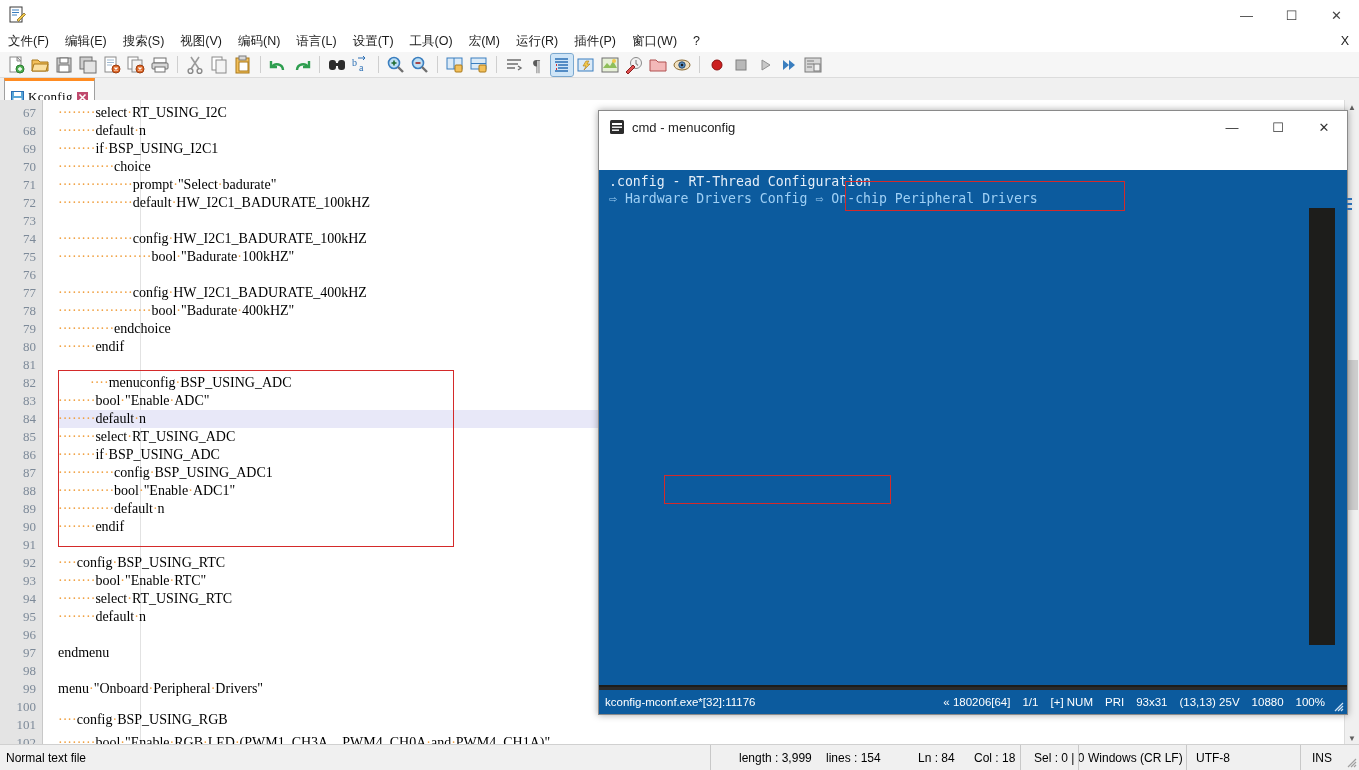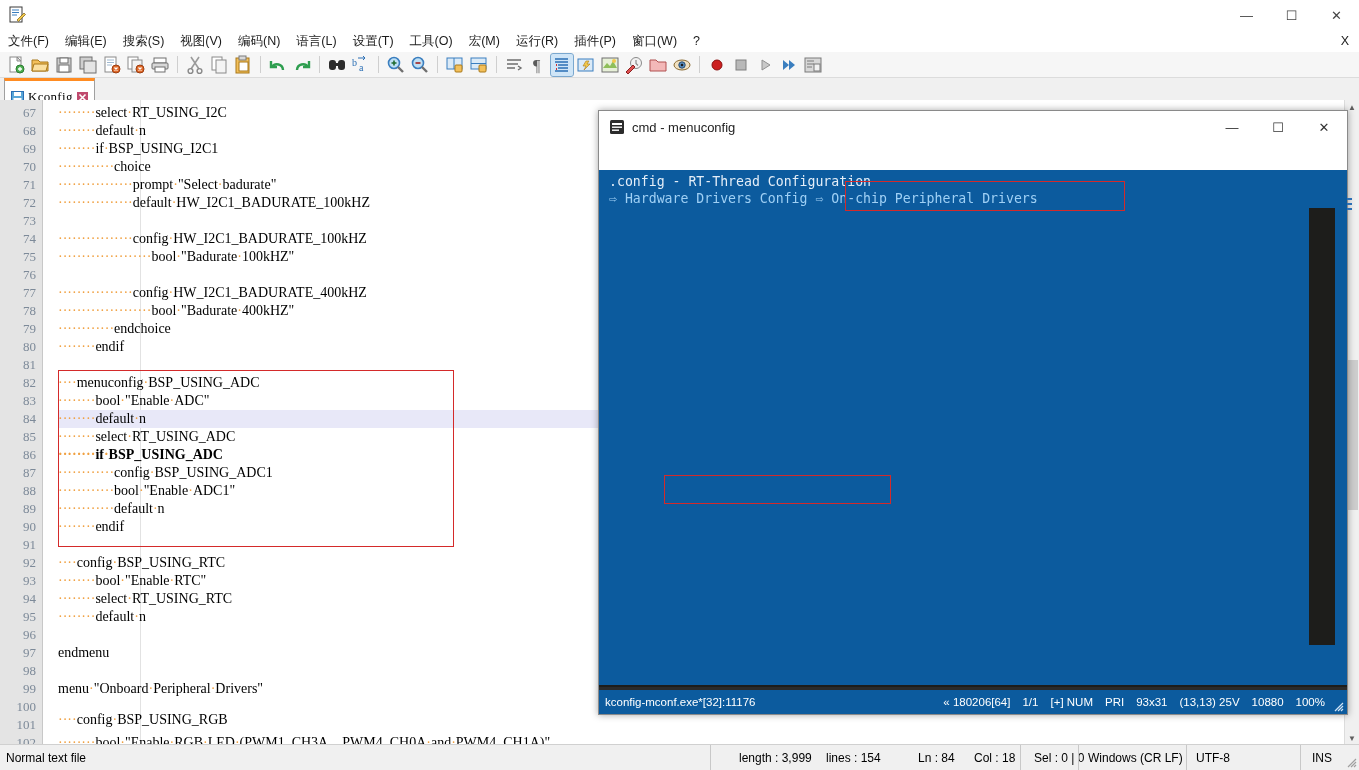--- a/index.html
+++ b/index.html
@@ -465,26 +465,26 @@
         <div class="cline" style="top: 94px;"><span class="tabdot">·</span><span class="tabdot">·</span><span class="tabdot">·</span><span class="tabdot">·</span><span class="tabdot">·</span><span class="tabdot">·</span><span class="tabdot">·</span><span class="tabdot">·</span><span class="tabdot">·</span><span class="tabdot">·</span><span class="tabdot">·</span><span class="tabdot">·</span><span class="tabdot">·</span><span class="tabdot">·</span><span class="tabdot">·</span><span class="tabdot">·</span>default<span class="tabdot">·</span>HW_I2C1_BADURATE_100kHZ</div>
         <div class="cline" style="top: 112px;"></div>
         <div class="cline" style="top: 130px;"><span class="tabdot">·</span><span class="tabdot">·</span><span class="tabdot">·</span><span class="tabdot">·</span><span class="tabdot">·</span><span class="tabdot">·</span><span class="tabdot">·</span><span class="tabdot">·</span><span class="tabdot">·</span><span class="tabdot">·</span><span class="tabdot">·</span><span class="tabdot">·</span><span class="tabdot">·</span><span class="tabdot">·</span><span class="tabdot">·</span><span class="tabdot">·</span>config<span class="tabdot">·</span>HW_I2C1_BADURATE_100kHZ</div>
         <div class="cline" style="top: 148px;"><span class="tabdot">·</span><span class="tabdot">·</span><span class="tabdot">·</span><span class="tabdot">·</span><span class="tabdot">·</span><span class="tabdot">·</span><span class="tabdot">·</span><span class="tabdot">·</span><span class="tabdot">·</span><span class="tabdot">·</span><span class="tabdot">·</span><span class="tabdot">·</span><span class="tabdot">·</span><span class="tabdot">·</span><span class="tabdot">·</span><span class="tabdot">·</span><span class="tabdot">·</span><span class="tabdot">·</span><span class="tabdot">·</span><span class="tabdot">·</span>bool<span class="tabdot">·</span>"Badurate<span class="tabdot">·</span>100kHZ"</div>
         <div class="cline" style="top: 166px;"></div>
         <div class="cline" style="top: 184px;"><span class="tabdot">·</span><span class="tabdot">·</span><span class="tabdot">·</span><span class="tabdot">·</span><span class="tabdot">·</span><span class="tabdot">·</span><span class="tabdot">·</span><span class="tabdot">·</span><span class="tabdot">·</span><span class="tabdot">·</span><span class="tabdot">·</span><span class="tabdot">·</span><span class="tabdot">·</span><span class="tabdot">·</span><span class="tabdot">·</span><span class="tabdot">·</span>config<span class="tabdot">·</span>HW_I2C1_BADURATE_400kHZ</div>
         <div class="cline" style="top: 202px;"><span class="tabdot">·</span><span class="tabdot">·</span><span class="tabdot">·</span><span class="tabdot">·</span><span class="tabdot">·</span><span class="tabdot">·</span><span class="tabdot">·</span><span class="tabdot">·</span><span class="tabdot">·</span><span class="tabdot">·</span><span class="tabdot">·</span><span class="tabdot">·</span><span class="tabdot">·</span><span class="tabdot">·</span><span class="tabdot">·</span><span class="tabdot">·</span><span class="tabdot">·</span><span class="tabdot">·</span><span class="tabdot">·</span><span class="tabdot">·</span>bool<span class="tabdot">·</span>"Badurate<span class="tabdot">·</span>400kHZ"</div>
         <div class="cline" style="top: 220px;"><span class="tabdot">·</span><span class="tabdot">·</span><span class="tabdot">·</span><span class="tabdot">·</span><span class="tabdot">·</span><span class="tabdot">·</span><span class="tabdot">·</span><span class="tabdot">·</span><span class="tabdot">·</span><span class="tabdot">·</span><span class="tabdot">·</span><span class="tabdot">·</span>endchoice</div>
         <div class="cline" style="top: 238px;"><span class="tabdot">·</span><span class="tabdot">·</span><span class="tabdot">·</span><span class="tabdot">·</span><span class="tabdot">·</span><span class="tabdot">·</span><span class="tabdot">·</span><span class="tabdot">·</span>endif</div>
         <div class="cline" style="top: 256px;"></div>
-        <div class="cline" style="top: 274px;"><span class="tabdot">·</span><span class="tabdot">·</span><span class="tabdot">·</span><span class="tabdot">·</span>menuconfig<span class="tabdot">·</span>BSP_USING_ADC</div>
+        <div class="cline" style="top: 274px; padding-left: 32px;"><span class="tabdot">·</span><span class="tabdot">·</span><span class="tabdot">·</span><span class="tabdot">·</span>menuconfig<span class="tabdot">·</span>BSP_USING_ADC</div>
         <div class="cline" style="top: 292px;"><span class="tabdot">·</span><span class="tabdot">·</span><span class="tabdot">·</span><span class="tabdot">·</span><span class="tabdot">·</span><span class="tabdot">·</span><span class="tabdot">·</span><span class="tabdot">·</span>bool<span class="tabdot">·</span>"Enable<span class="tabdot">·</span>ADC"</div>
         <div class="cur-line-bg" style="top: 310px;"></div>
         <div class="cline" style="top: 310px;"><span class="tabdot">·</span><span class="tabdot">·</span><span class="tabdot">·</span><span class="tabdot">·</span><span class="tabdot">·</span><span class="tabdot">·</span><span class="tabdot">·</span><span class="tabdot">·</span>default<span class="tabdot">·</span>n</div>
         <div class="cline" style="top: 328px;"><span class="tabdot">·</span><span class="tabdot">·</span><span class="tabdot">·</span><span class="tabdot">·</span><span class="tabdot">·</span><span class="tabdot">·</span><span class="tabdot">·</span><span class="tabdot">·</span>select<span class="tabdot">·</span>RT_USING_ADC</div>
-        <div class="cline" style="top: 346px; font-weight: bold;"><span class="tabdot">·</span><span class="tabdot">·</span><span class="tabdot">·</span><span class="tabdot">·</span><span class="tabdot">·</span><span class="tabdot">·</span><span class="tabdot">·</span><span class="tabdot">·</span>if<span class="tabdot">·</span>BSP_USING_ADC</div>
+        <div class="cline" style="top: 346px;"><span class="tabdot">·</span><span class="tabdot">·</span><span class="tabdot">·</span><span class="tabdot">·</span><span class="tabdot">·</span><span class="tabdot">·</span><span class="tabdot">·</span><span class="tabdot">·</span>if<span class="tabdot">·</span>BSP_USING_ADC</div>
         <div class="cline" style="top: 364px;"><span class="tabdot">·</span><span class="tabdot">·</span><span class="tabdot">·</span><span class="tabdot">·</span><span class="tabdot">·</span><span class="tabdot">·</span><span class="tabdot">·</span><span class="tabdot">·</span><span class="tabdot">·</span><span class="tabdot">·</span><span class="tabdot">·</span><span class="tabdot">·</span>config<span class="tabdot">·</span>BSP_USING_ADC1</div>
         <div class="cline" style="top: 382px;"><span class="tabdot">·</span><span class="tabdot">·</span><span class="tabdot">·</span><span class="tabdot">·</span><span class="tabdot">·</span><span class="tabdot">·</span><span class="tabdot">·</span><span class="tabdot">·</span><span class="tabdot">·</span><span class="tabdot">·</span><span class="tabdot">·</span><span class="tabdot">·</span>bool<span class="tabdot">·</span>"Enable<span class="tabdot">·</span>ADC1"</div>
         <div class="cline" style="top: 400px;"><span class="tabdot">·</span><span class="tabdot">·</span><span class="tabdot">·</span><span class="tabdot">·</span><span class="tabdot">·</span><span class="tabdot">·</span><span class="tabdot">·</span><span class="tabdot">·</span><span class="tabdot">·</span><span class="tabdot">·</span><span class="tabdot">·</span><span class="tabdot">·</span>default<span class="tabdot">·</span>n</div>
         <div class="cline" style="top: 418px;"><span class="tabdot">·</span><span class="tabdot">·</span><span class="tabdot">·</span><span class="tabdot">·</span><span class="tabdot">·</span><span class="tabdot">·</span><span class="tabdot">·</span><span class="tabdot">·</span>endif</div>
         <div class="cline" style="top: 436px;"></div>
         <div class="cline" style="top: 454px;"><span class="tabdot">·</span><span class="tabdot">·</span><span class="tabdot">·</span><span class="tabdot">·</span>config<span class="tabdot">·</span>BSP_USING_RTC</div>
         <div class="cline" style="top: 472px;"><span class="tabdot">·</span><span class="tabdot">·</span><span class="tabdot">·</span><span class="tabdot">·</span><span class="tabdot">·</span><span class="tabdot">·</span><span class="tabdot">·</span><span class="tabdot">·</span>bool<span class="tabdot">·</span>"Enable<span class="tabdot">·</span>RTC"</div>
         <div class="cline" style="top: 490px;"><span class="tabdot">·</span><span class="tabdot">·</span><span class="tabdot">·</span><span class="tabdot">·</span><span class="tabdot">·</span><span class="tabdot">·</span><span class="tabdot">·</span><span class="tabdot">·</span>select<span class="tabdot">·</span>RT_USING_RTC</div>
         <div class="cline" style="top: 508px;"><span class="tabdot">·</span><span class="tabdot">·</span><span class="tabdot">·</span><span class="tabdot">·</span><span class="tabdot">·</span><span class="tabdot">·</span><span class="tabdot">·</span><span class="tabdot">·</span>default<span class="tabdot">·</span>n</div>
         <div class="cline" style="top: 526px;"></div>

